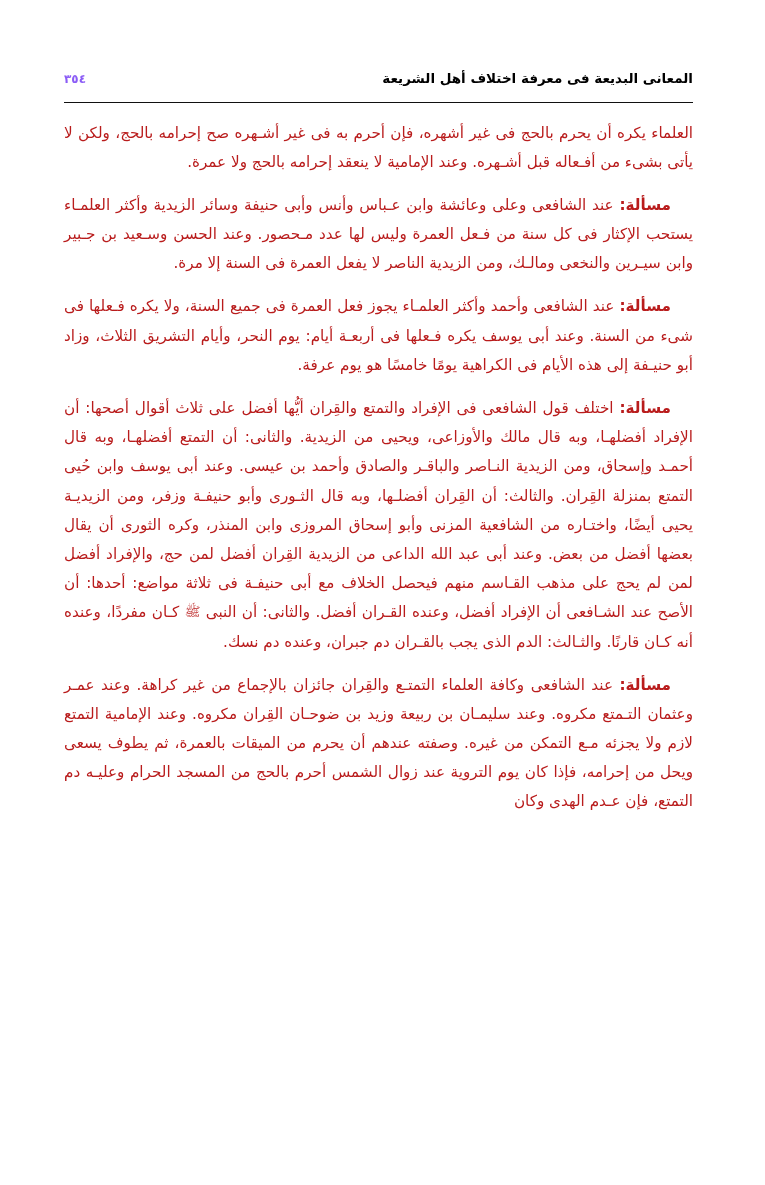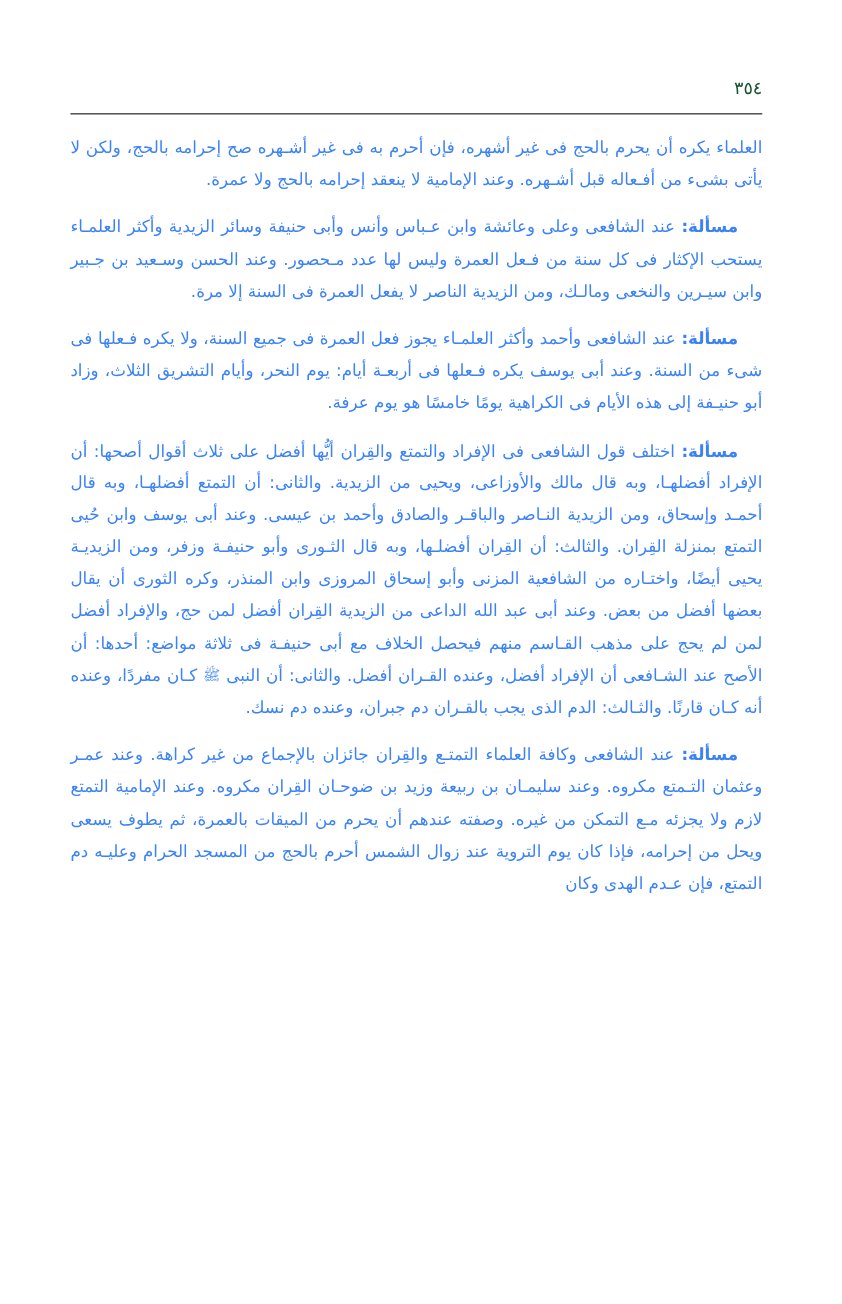--- a/index.html
+++ b/index.html
@@ -30,37 +30,37 @@
     padding-bottom: 10px;
   }
   .header-title {
     font-size: 13.5px;
     font-weight: bold;
     letter-spacing: 0;
     line-height: 1.3;
     color: #000;
   }
   .header-page-number {
-    font-size: 16px;
-    font-weight: normal;
-    color: #14532d;
+    font-size: 12px;
+    font-weight: bold;
+    color: #8b5cf6;
     letter-spacing: 1px;
   }
   .rule {
     border: 0;
     border-top: 1.6px solid #111;
     margin: 4px 0 16px 0;
   }
   .body {
     direction: rtl;
     text-align: justify;
     text-justify: inter-word;
     font-size: 15.2px;
     line-height: 1.92;
-    color: #3b82f6;
+    color: #b91c1c;
   }
   p.para {
     margin: 0 0 14px 0;
     text-align: justify;
   }
   p.para.indent {
     text-indent: 22px;
   }
   .lead {
     font-weight: bold;
@@ -73,20 +73,21 @@
   .last {
     margin-bottom: 0;
   }
 </style>
 </head>
 <body>
 
 <div class="page">
 
   <div class="header">
+    <div class="header-title">المعانى البديعة فى معرفة اختلاف أهل الشريعة</div>
     <div class="header-page-number">٣٥٤</div>
   </div>
 
   <hr class="rule">
 
   <div class="body">
 
     <p class="para">
       <span>العلماء يكره أن يحرم بالحج فى غير أشهره، فإن أحرم به فى غير أشـهره صح إحرامه بالحج، ولكن لا يأتى بشىء من أفـعاله قبل أشـهره. وعند الإمامية لا ينعقد إحرامه بالحج ولا عمرة.</span>
     </p>

